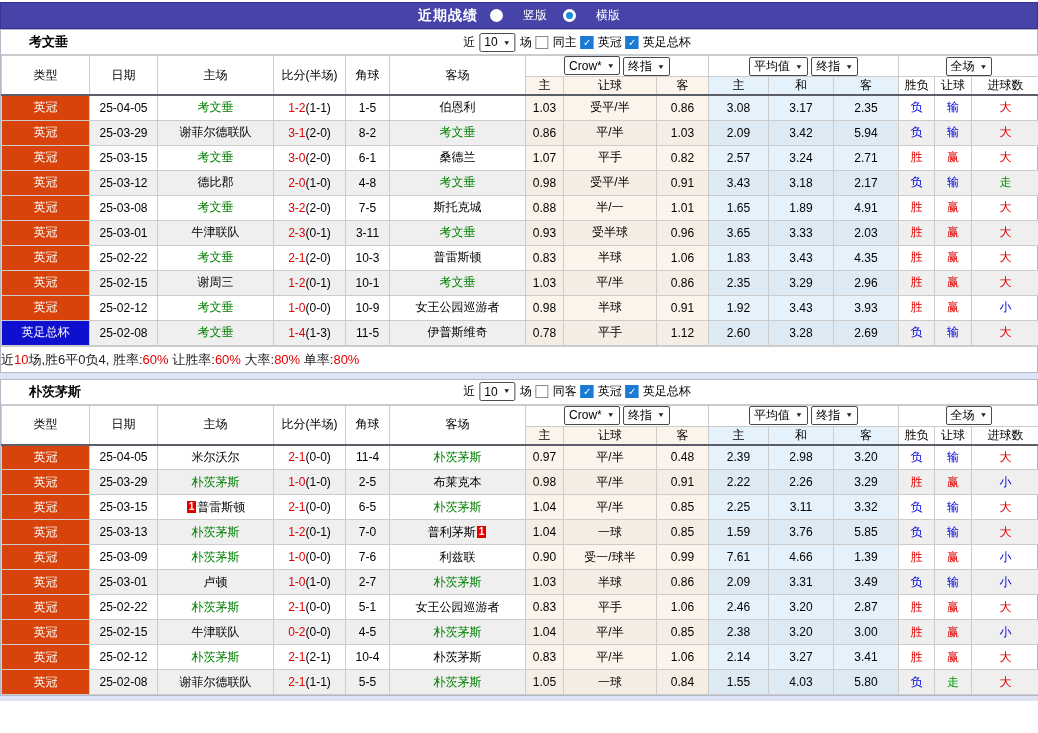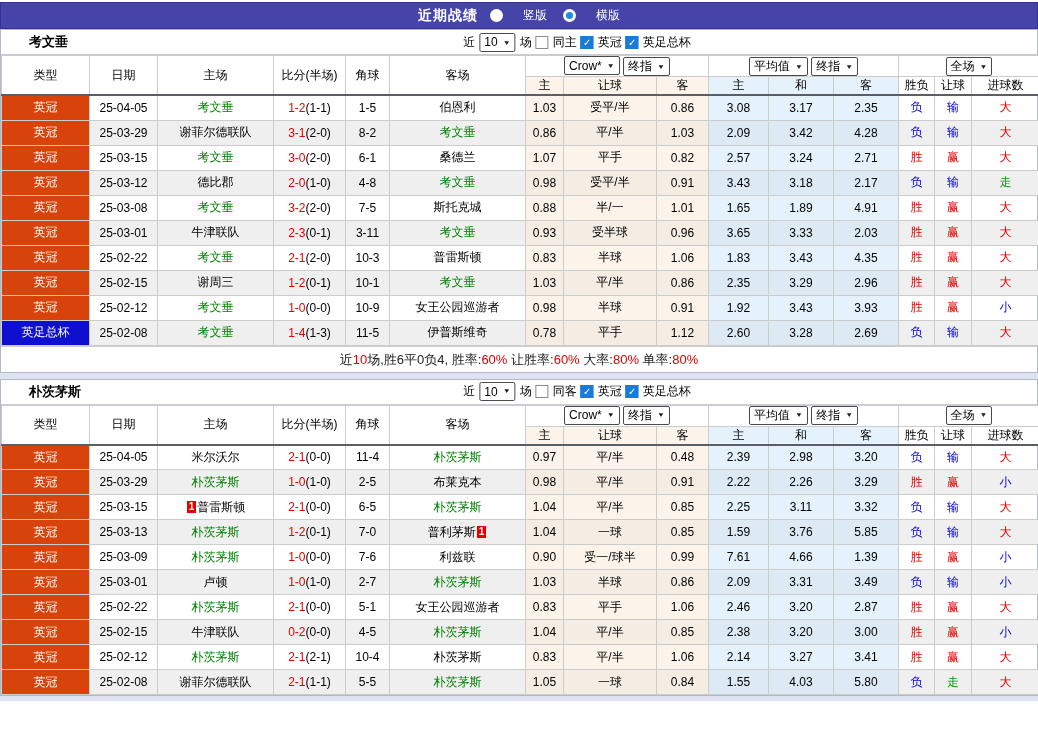--- a/index.html
+++ b/index.html
@@ -30,21 +30,21 @@
   tbody tr:nth-child(even) td { background-color:#efefef; }
   td.c-crow, th.c-crow { background-image:linear-gradient(rgba(250,236,219,.55),rgba(250,236,219,.55)); }
   td.c-avg, th.c-avg { background-image:linear-gradient(rgba(203,227,247,.5),rgba(203,227,247,.5)); }
   td.t-league { background:#d8430b !important; color:#fff; background-image:none !important; }
   td.t-cup { background:#0f0fd0 !important; color:#fff; background-image:none !important; }
   .g { color:#008000; }
   .r { color:#e10000; }
   .b { color:#0000dd; }
   .grn { color:#009900; }
   .badge { display:inline-block; background:#e60000; color:#fff; font-size:10px; font-weight:bold; line-height:12px; padding:0 2px; margin:0 1px; vertical-align:1px; }
-  .summary { height:26px; line-height:25px; text-align:center; font-size:13px; border-top:1px solid #ccc; color:#222; }
+  .summary { height:26px; line-height:25px; font-size:13px; border-top:1px solid #ccc; color:#222; }
   .gapband { height:6px; background:#dfe2f2; }
   .bottomband { height:5px; background:#dfe2f2; }
 </style>
 </head>
 <body>
 
 <div class="page">
   <div class="topgap"></div>
   <div class="topbar">
     <span class="title">近期战绩</span>
@@ -158,21 +158,21 @@
               <td><span>25-03-29</span></td>
               <td><span>谢菲尔德联队</span></td>
               <td><span class="r">3-1</span><span>(2-0)</span></td>
               <td><span>8-2</span></td>
               <td><span class="g">考文垂</span></td>
               <td class="c-crow"><span>0.86</span></td>
               <td class="c-crow"><span>平/半</span></td>
               <td class="c-crow"><span>1.03</span></td>
               <td class="c-avg"><span>2.09</span></td>
               <td class="c-avg"><span>3.42</span></td>
-              <td class="c-avg"><span>4.28</span></td>
+              <td class="c-avg"><span>5.94</span></td>
               <td><span class="b">负</span></td>
               <td><span class="b">输</span></td>
               <td><span class="r">大</span></td>
             </tr>
             <tr>
               <td class="t-league"><span>英冠</span></td>
               <td><span>25-03-15</span></td>
               <td><span class="g">考文垂</span></td>
               <td><span class="r">3-0</span><span>(2-0)</span></td>
               <td><span>6-1</span></td>

